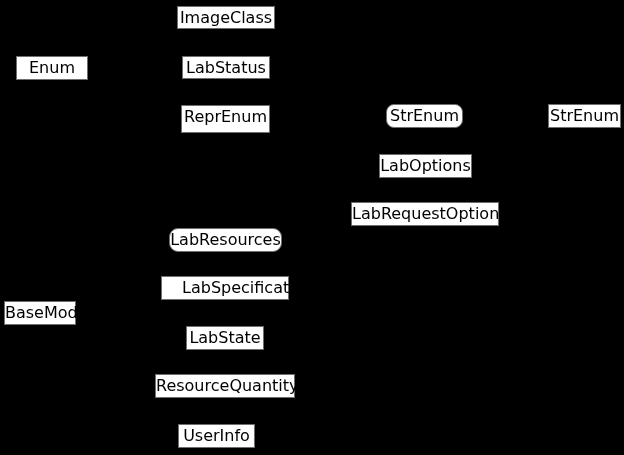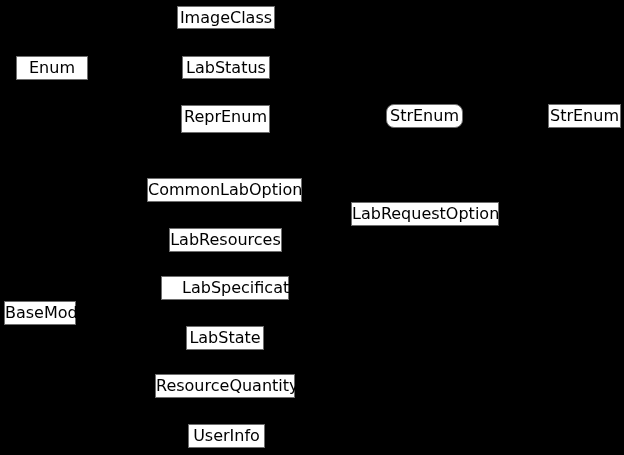--- a/index.html
+++ b/index.html
@@ -33,21 +33,21 @@
 </head>
 <body>
 
 <div class="diagram">
     <div class="node" style="left: 177px; top: 6px; width: 98px; height: 23px; line-height: 21px;">ImageClass</div>
     <div class="node" style="left: 16px; top: 56px; width: 72px; height: 24px; line-height: 21px;">Enum</div>
     <div class="node" style="left: 182px; top: 56px; width: 88px; height: 23px; line-height: 21px;">LabStatus</div>
     <div class="node" style="left: 181px; top: 105px; width: 89px; height: 28px; line-height: 22px;">ReprEnum</div>
     <div class="node" style="left: 386px; top: 104px; width: 77px; height: 24px; line-height: 22px; border-radius: 8px;">StrEnum</div>
     <div class="node" style="left: 548px; top: 104px; width: 73px; height: 24px; line-height: 22px;">StrEnum</div>
-    <div class="node" style="left: 147px; top: 178px; width: 155px; height: 24px; line-height: 22px;">CommonLabOptions</div>
+    <div class="node" style="left: 379px; top: 154px; width: 93px; height: 24px; line-height: 22px;">LabOptions</div>
     <div class="node" style="left: 351px; top: 202px; width: 148px; height: 24px; line-height: 22px; text-align: center;">LabRequestOptions</div>
-    <div class="node" style="left: 169px; top: 228px; width: 113px; height: 24px; line-height: 22px;">LabResources</div>
+    <div class="node" style="left: 169px; top: 228px; width: 113px; height: 24px; line-height: 22px; border-radius: 9px;">LabResources</div>
     <div class="node" style="left: 161px; top: 276px; width: 128px; height: 24px; line-height: 22px; padding-left: 20px;">LabSpecification</div>
     <div class="node" style="left: 4px; top: 301px; width: 72px; height: 24px; line-height: 22px;">BaseModel</div>
     <div class="node" style="left: 186px; top: 326px; width: 78px; height: 24px; line-height: 22px;">LabState</div>
     <div class="node" style="left: 155px; top: 374px; width: 140px; height: 24px; line-height: 22px;">ResourceQuantity</div>
-    <div class="node" style="left: 188px; top: 424px; width: 77px; height: 24px; line-height: 22px;">UserInfo</div>
+    <div class="node" style="left: 178px; top: 424px; width: 77px; height: 24px; line-height: 22px;">UserInfo</div>
   </div>
 
 </body></html>

